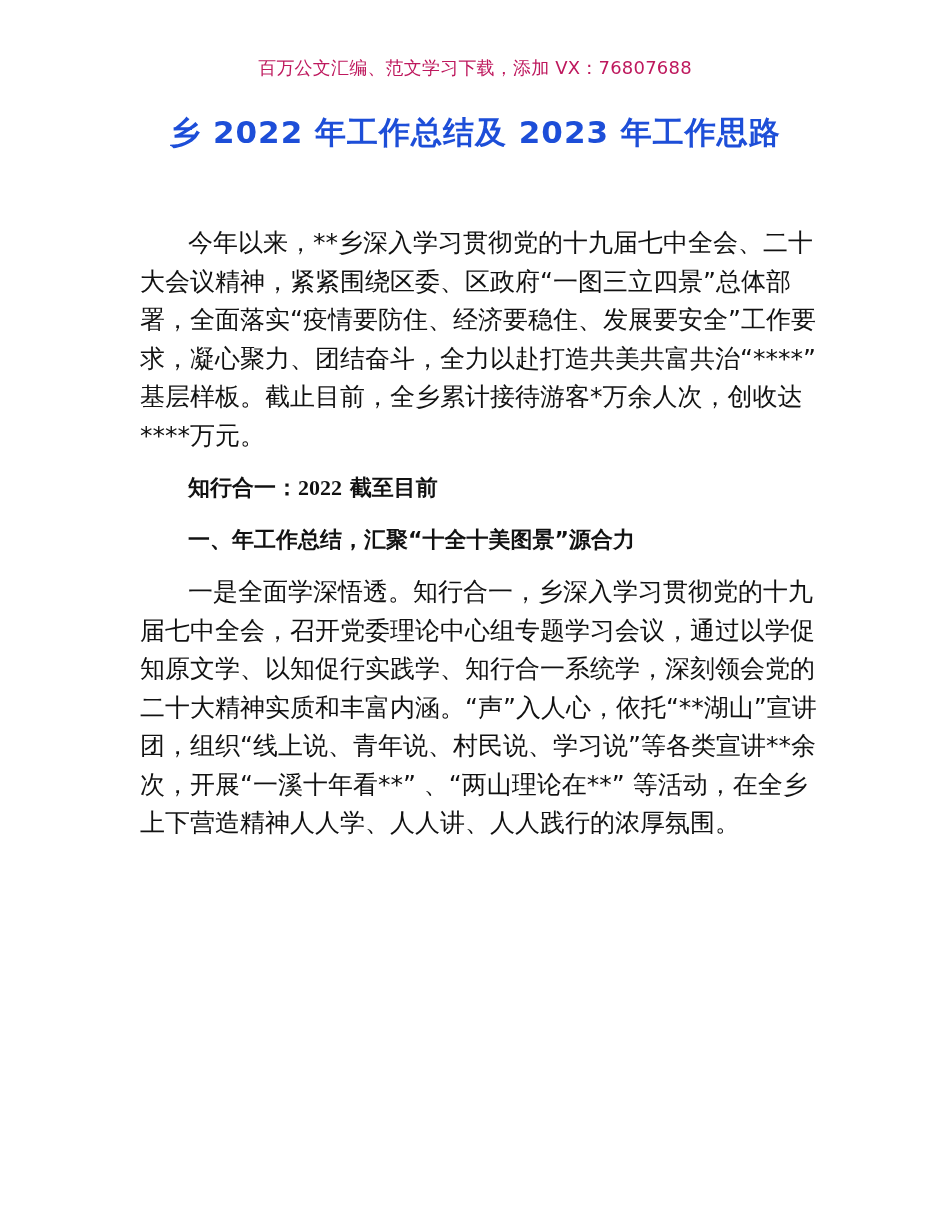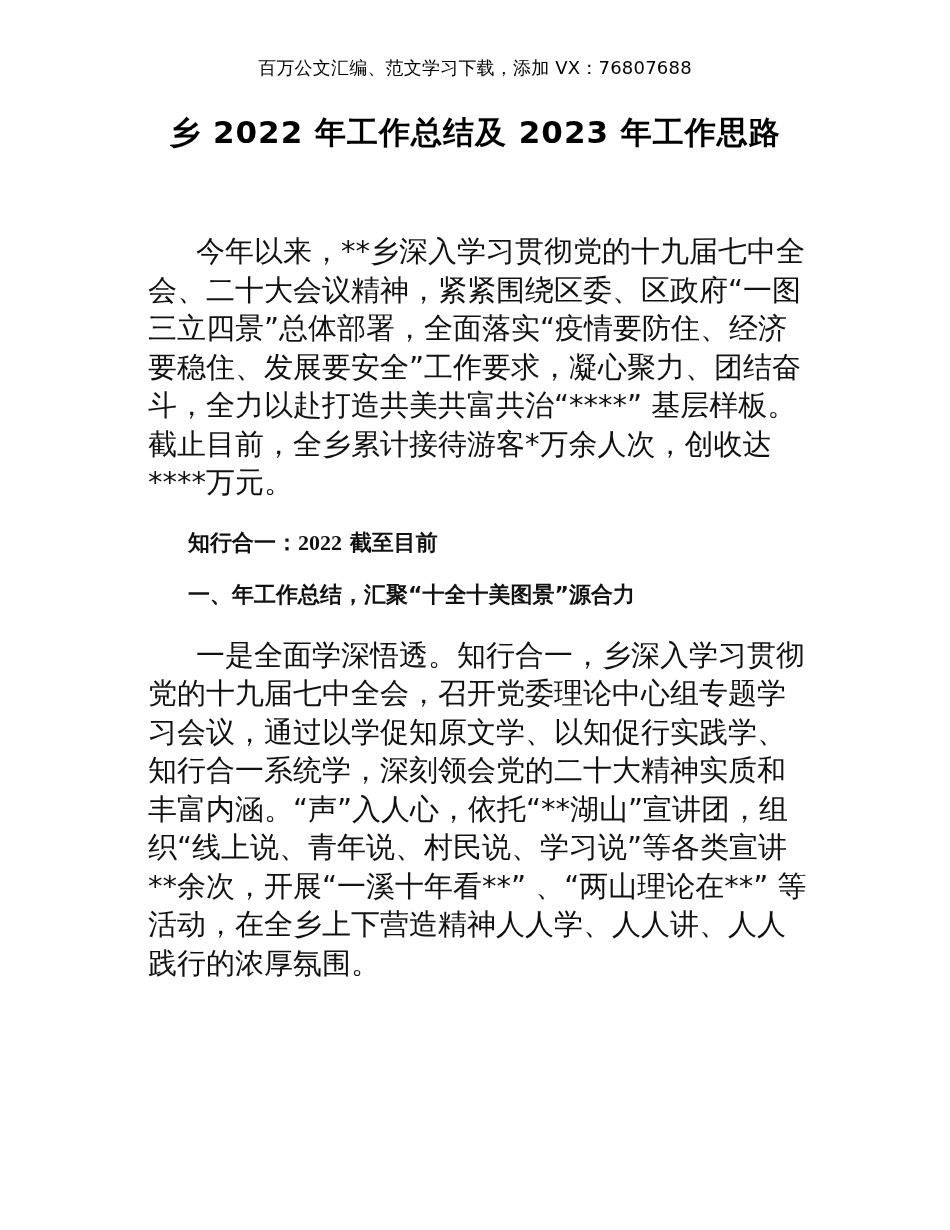--- a/index.html
+++ b/index.html
@@ -15,44 +15,44 @@
       font-family: "DejaVu Sans", sans-serif;
       color: #111111;
     }
     .banner {
       position: absolute;
       top: 56px;
       left: 0;
       width: 950px;
       text-align: center;
       font-size: 18px;
-      color: #000000;
+      color: #be185d;
       letter-spacing: 0.2px;
     }
     .title {
       position: absolute;
       top: 112px;
       left: 0;
       width: 950px;
       text-align: center;
       font-size: 31px;
       font-weight: bold;
-      color: #000000;
+      color: #1d4ed8;
       letter-spacing: 1px;
     }
     .body {
       position: absolute;
       top: 224px;
       left: 140px;
       width: 680px;
     }
     .para {
-      font-size: 29px;
+      font-size: 25px;
       line-height: 38.5px;
-      margin: 8px;
+      margin: 0;
     }
     .indent { text-indent: 48px; }
     .heading {
       font-size: 22px;
       font-weight: bold;
       line-height: 38px;
       text-indent: 48px;
       margin: 0;
     }
     .heading .num {

